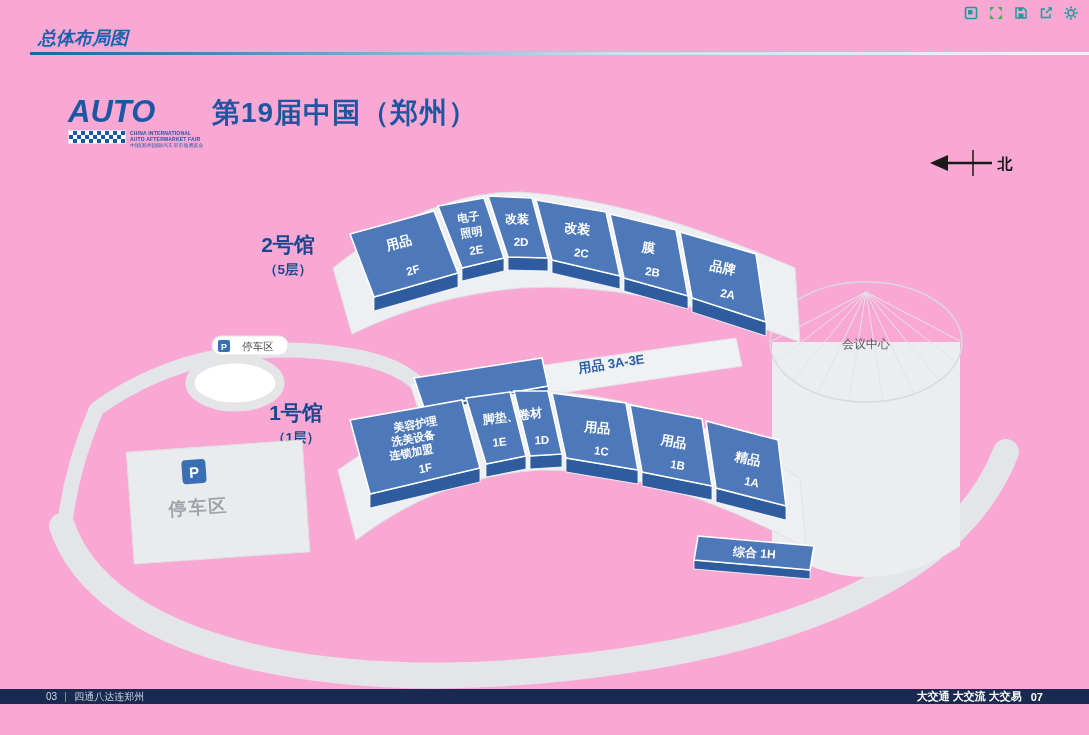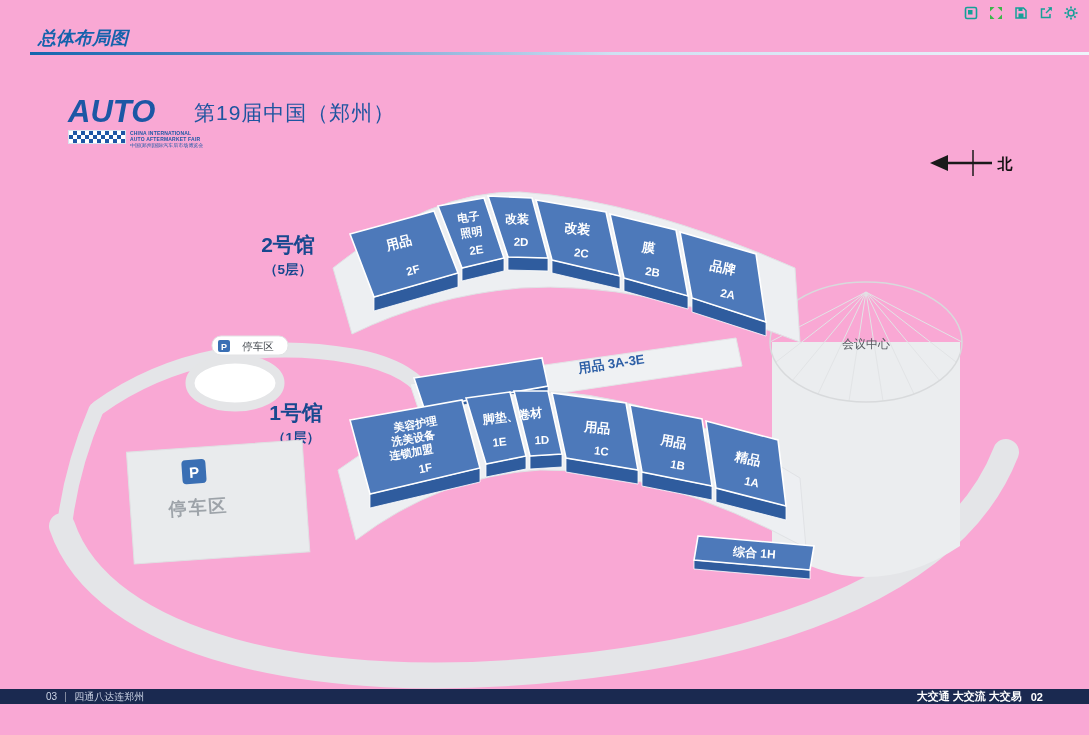--- a/index.html
+++ b/index.html
@@ -17,22 +17,22 @@
   .logo-word{font-size:31px;line-height:32px;font-weight:700;font-style:italic;
              color:#1c57a5;letter-spacing:0px;}
   .logo-row{display:flex;gap:4px;margin-top:2px;align-items:flex-start;}
   .checker{width:56px;height:12px;flex:none;
            background:conic-gradient(#1c57a5 90deg,#ffffff 90deg 180deg,#1c57a5 180deg 270deg,#ffffff 270deg);
            background-size:8px 8px;border:1px solid #d9e2ef;}
   .logo-txt{display:flex;flex-direction:column;}
   .logo-en{font-size:5px;line-height:6px;color:#1c57a5;font-weight:700;letter-spacing:.2px;white-space:nowrap;}
   .logo-cn{font-size:5px;line-height:6px;color:#1c57a5;white-space:nowrap;}
   
-  .expo{position:absolute;left:194px;top:99px;z-index:5;color:#1e55a0;font-weight:400;
-        font-size:21px;line-height:27px;letter-spacing:1px;}
+  .expo{position:absolute;left:212px;top:99px;z-index:5;color:#1e55a0;font-weight:700;
+        font-size:28px;line-height:27px;letter-spacing:1px;}
   
   .footer{position:absolute;left:0;top:689px;width:1089px;height:15px;background:#1a2950;
           display:flex;align-items:center;justify-content:space-between;
           padding:0 46px;box-sizing:border-box;z-index:5;}
   .f-left{display:flex;align-items:center;gap:8px;color:#cdd5e6;font-size:10px;}
   .f-sep{width:1px;height:10px;background:rgba(255,255,255,.45);}
   .f-right{display:flex;align-items:center;gap:9px;color:#ffffff;font-size:11px;font-weight:700;}
   
   .map{position:absolute;left:0;top:0;z-index:1;}
   .map text{font-family:"Liberation Sans","DejaVu Sans",sans-serif;text-anchor:middle;}
@@ -273,17 +273,17 @@
   </svg>
 
   <div class="footer">
     <div class="f-left">
       <span>03</span>
       <span class="f-sep"></span>
       <span>四通八达连郑州</span>
     </div>
     <div class="f-right">
       <span>大交通 大交流 大交易</span>
-      <span>02</span>
+      <span>07</span>
     </div>
   </div>
 
 </div>
 
 </body></html>

